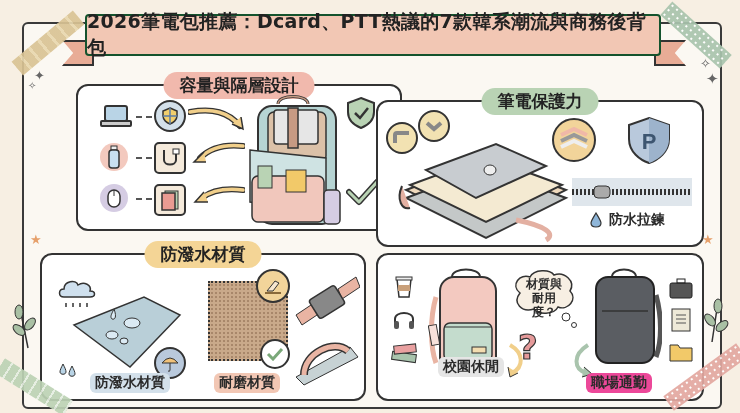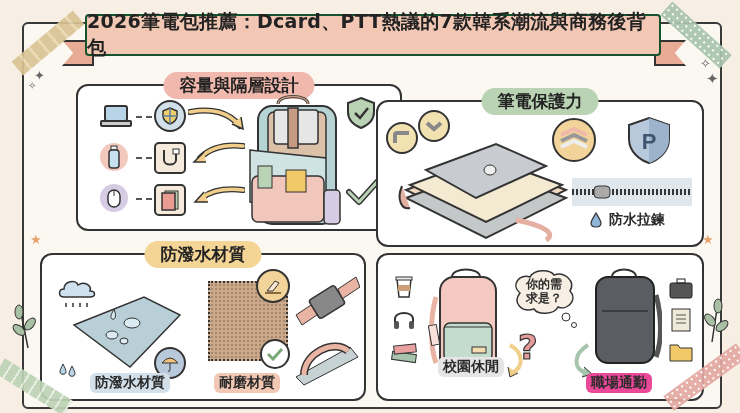--- a/index.html
+++ b/index.html
@@ -267,21 +267,21 @@
     <rect x="16" y="56" width="48" height="38" rx="6" fill="#c4dccd" stroke="#333" stroke-width="1.5"></rect>
     <path d="M16 60 H64" stroke="#333"></path>
     <rect x="44" y="80" width="14" height="6" fill="#f3ddb0" stroke="#333"></rect>
     <rect x="2" y="58" width="8" height="20" fill="#f7e1da" stroke="#333" transform="rotate(-10 6 68)"></rect>
   </svg>
   <svg class="ic" style="left:132px;top:14px" width="70" height="60">
     <path d="M10 24 C0 16 10 4 20 8 C24 0 40 0 44 6 C54 2 66 12 60 22 C68 30 58 42 48 38 C44 46 28 46 24 40 C12 44 2 34 10 24 Z" fill="#f7efe3" stroke="#333" stroke-width="1.5"></path>
     <circle cx="56" cy="48" r="4" fill="#fff" stroke="#333"></circle>
     <circle cx="64" cy="56" r="2.5" fill="#fff" stroke="#333"></circle>
   </svg>
-  <div class="lbl" style="left:146px;top:22px;font-size:12px;text-align:center;width:40px;white-space:normal;line-height:14px;padding:0">你的需求是？</div>
+  <div class="lbl" style="left:146px;top:22px;font-size:12px;text-align:center;width:40px;white-space:normal;line-height:14px;padding:0">材質與耐用度？</div>
   <div class="ic" style="left:140px;top:72px;font-size:34px;font-weight:bold;color:#e59a9a;-webkit-text-stroke:1.2px #333">?</div>
   <svg class="ic" style="left:128px;top:88px" width="20" height="36">
     <path d="M4 2 C18 10 18 24 6 30" stroke="#f1cf8a" stroke-width="4" fill="none"></path>
     <path d="M2 24 L4 34 L12 30" fill="#f1cf8a" stroke="#333"></path>
   </svg>
   <svg class="ic" style="left:192px;top:88px" width="24" height="36">
     <path d="M18 2 C2 12 4 26 16 30" stroke="#a9c4ad" stroke-width="4" fill="none"></path>
     <path d="M14 24 L22 31 L12 34" fill="#a9c4ad" stroke="#333"></path>
   </svg>
   <div class="lbl" style="left:60px;top:102px;background:#e5e5e5">校園休閒</div>

